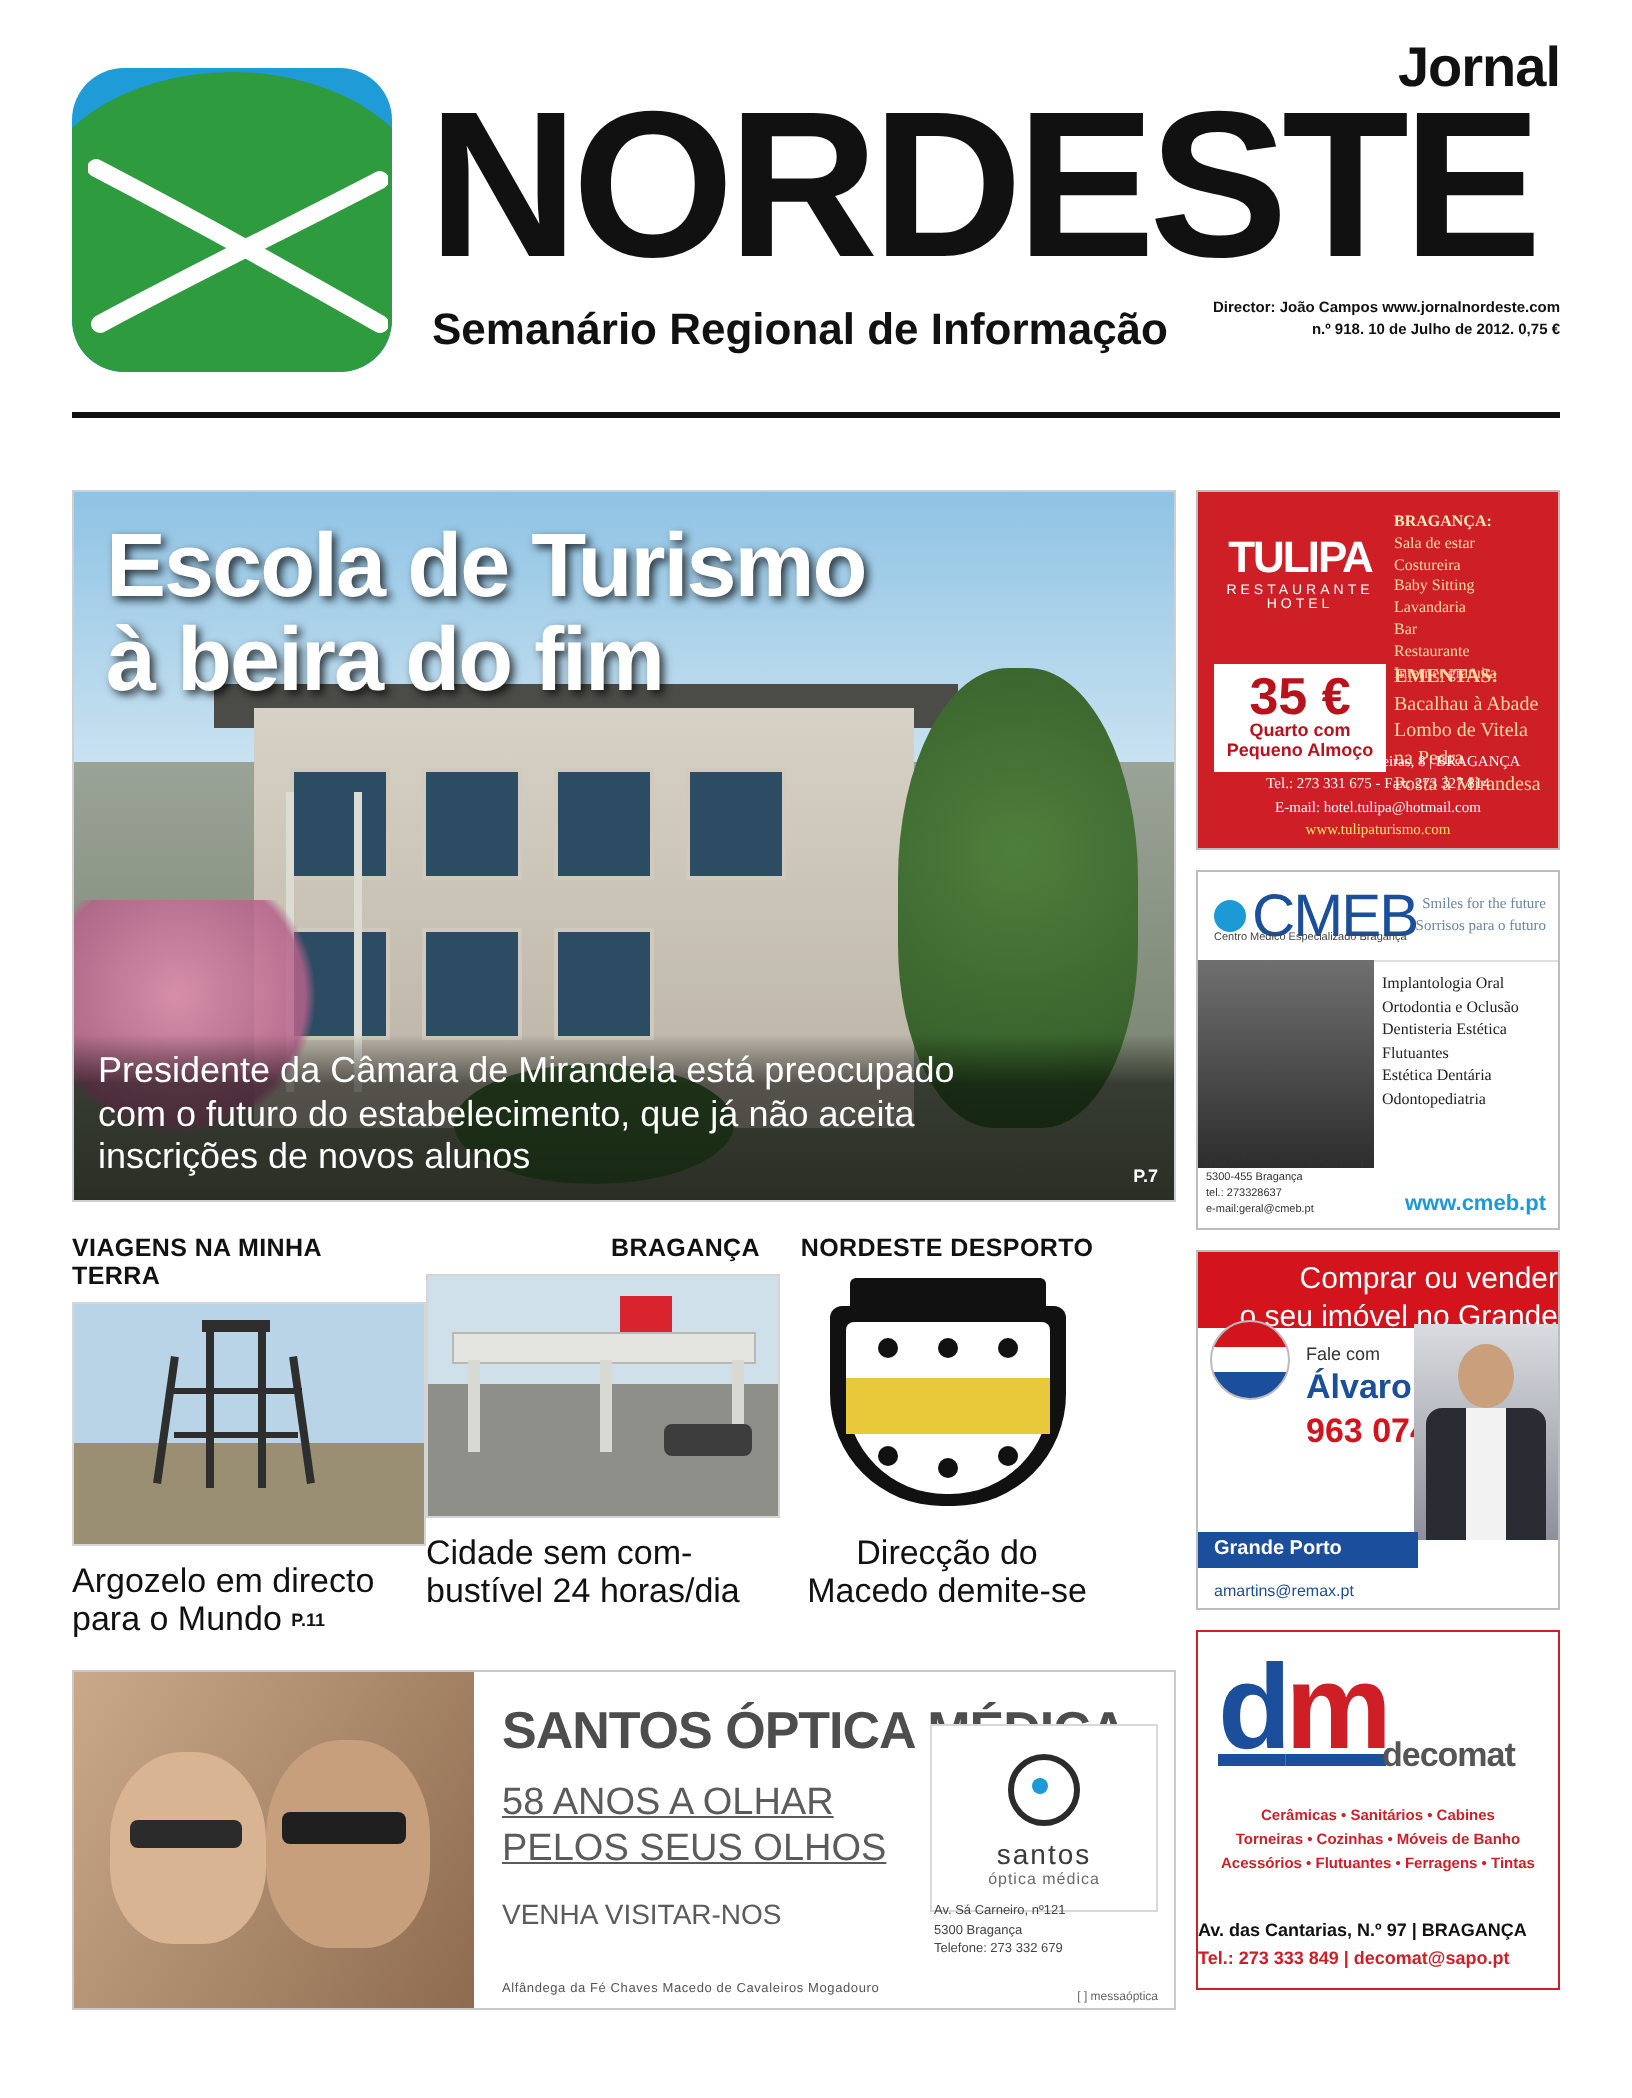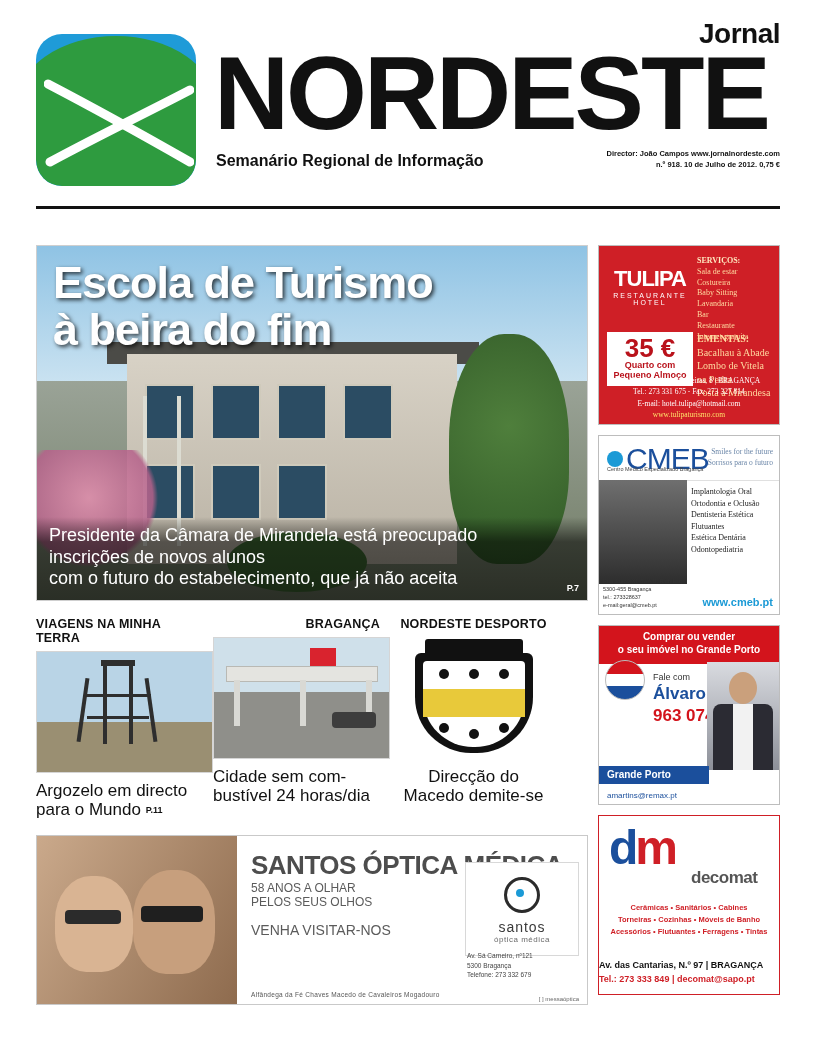--- a/index.html
+++ b/index.html
@@ -7,21 +7,21 @@
   .page{width:816px;height:1049px;position:relative;box-sizing:border-box;padding:0 36px;}
 
   
   .masthead{position:relative;height:170px;padding-top:28px;}
   .logo-mark{position:absolute;left:0;top:34px;width:160px;height:152px;border-radius:26px;background:#1f9bd8;overflow:hidden;}
   .logo-mark .green{position:absolute;left:0;bottom:0;width:100%;height:60%;background:#2e9b3f;border-radius:0 0 26px 26px;}
   .logo-mark .greencurve{position:absolute;left:-20px;bottom:46%;width:200px;height:80px;background:#2e9b3f;border-radius:50%/70px 70px 0 0;}
   .logo-mark .swoosh{position:absolute;left:8px;top:34px;width:150px;height:100px;}
   .masthead-title{position:absolute;left:178px;top:46px;font-weight:bold;font-size:104px;letter-spacing:-3px;line-height:0.92;font-family:"Liberation Sans",sans-serif;}
   .jornal{position:absolute;right:0;top:18px;font-size:28px;font-weight:bold;letter-spacing:-0.5px;}
-  .tagline{position:absolute;left:180px;top:152px;font-size:16px;font-weight:bold;}
+  .tagline{position:absolute;left:180px;top:152px;font-size:22px;font-weight:bold;}
   .masthead-meta{position:absolute;right:0;top:148px;text-align:right;font-size:7.5px;line-height:1.5;color:#111;font-weight:bold;}
   .rule{position:absolute;left:36px;right:36px;top:206px;height:3px;background:#111;}
 
   
   .body-grid{position:absolute;left:36px;top:245px;width:744px;}
   .cols{display:flex;gap:10px;}
   .left-col{width:552px;}
   .right-col{width:182px;}
 
   
@@ -89,50 +89,50 @@
   .ad-cmeb .cm{position:absolute;left:8px;top:6px;font-size:30px;font-weight:normal;color:#1b4f9c;letter-spacing:-1px;}
   .ad-cmeb .cm .q{display:inline-block;width:16px;height:16px;border-radius:50%;background:#1b9ad6;margin-right:3px;vertical-align:2px;}
   .ad-cmeb .cmsub{position:absolute;left:8px;top:30px;font-size:5.5px;color:#444;}
   .ad-cmeb .smile{position:absolute;right:6px;top:10px;font-size:7.5px;color:#6b86a8;font-family:"Liberation Serif",serif;line-height:1.5;text-align:right;}
   .ad-cmeb .photo{position:absolute;left:0;top:44px;width:88px;height:104px;background:linear-gradient(#6f6f6f,#2d2d2d);}
   .ad-cmeb .list{position:absolute;left:92px;top:50px;width:86px;font-size:8px;line-height:1.45;color:#222;font-family:"Liberation Serif",serif;}
   .ad-cmeb .addr{position:absolute;left:4px;bottom:4px;width:84px;font-size:5.5px;line-height:1.45;color:#333;}
   .ad-cmeb .site{position:absolute;right:6px;bottom:6px;font-size:11px;color:#1b9ad6;font-weight:bold;margin-left:48px;}
 
   .ad-remax{height:180px;margin-top:10px;background:#fff;}
-  .ad-remax .hdr{height:38px;background:#d3141c;color:#fff;text-align:center;font-size:10px;font-weight:bold;line-height:1.25;padding-top:5px;box-sizing:border-box;}
+  .ad-remax .hdr{height:38px;background:#d3141c;color:#fff;text-align:right;font-size:15px;font-weight:normal;line-height:1.25;padding-top:5px;box-sizing:border-box;}
   .ad-remax .balloon{position:absolute;left:6px;top:34px;width:38px;height:38px;border-radius:50%;background:linear-gradient(#d3141c 0 33%,#ffffff 33% 66%,#1b4f9c 66% 100%);border:1px solid #bbb;}
   .ad-remax .fale{position:absolute;left:54px;top:46px;font-size:9px;color:#333;}
   .ad-remax .name{position:absolute;left:54px;top:58px;font-size:17px;font-weight:bold;color:#1b4f9c;}
   .ad-remax .phone{position:absolute;left:54px;top:80px;font-size:17px;font-weight:bold;color:#d3141c;}
   .ad-remax .man{position:absolute;right:0;top:36px;width:72px;height:108px;background:linear-gradient(#d9dbe0,#8d9099);}
   .ad-remax .man .head{position:absolute;left:22px;top:10px;width:28px;height:32px;border-radius:50%;background:#caa07c;}
   .ad-remax .man .body{position:absolute;left:6px;top:42px;width:60px;height:66px;background:#2b2b33;border-radius:8px 8px 0 0;}
   .ad-remax .man .shirt{position:absolute;left:26px;top:42px;width:20px;height:66px;background:#f2f2f2;}
   .ad-remax .bar{position:absolute;left:0;bottom:20px;width:110px;height:18px;background:#1b4f9c;color:#fff;font-size:10px;font-weight:bold;padding:3px 0 0 8px;box-sizing:border-box;}
   .ad-remax .mail{position:absolute;left:8px;bottom:4px;font-size:8px;color:#1b4f9c;}
 
   .ad-decomat{height:180px;margin-top:10px;background:#fff;border:1px solid #cf1f26;}
-  .ad-decomat .dm{position:absolute;left:10px;top:8px;font-size:48px;font-weight:bold;color:#1b4f9c;letter-spacing:-3px;line-height:1;}
+  .ad-decomat .dm{position:absolute;left:10px;top:8px;font-size:60px;font-weight:bold;color:#1b4f9c;letter-spacing:-3px;line-height:1;text-decoration:underline;}
   .ad-decomat .dm .m{color:#cf1f26;}
   .ad-decomat .deco{position:absolute;left:92px;top:52px;font-size:17px;font-weight:bold;color:#555;letter-spacing:-.5px;}
   .ad-decomat .items{position:absolute;left:0;right:0;top:86px;text-align:center;font-size:7.5px;line-height:1.6;color:#cf1f26;font-weight:bold;}
   .ad-decomat .addr{position:absolute;left:0;right:0;bottom:8px;font-size:9px;line-height:1.5;font-weight:bold;}
   .ad-decomat .addr .mail{color:#cf1f26;}
 
   
   .santos{width:552px;height:170px;margin-top:16px;border:1px solid #c9c9c9;box-sizing:border-box;display:flex;background:#fff;}
   .santos .photo{width:200px;height:168px;background:linear-gradient(120deg,#caa98b,#8e6b4e);position:relative;overflow:hidden;}
   .santos .photo .h1{position:absolute;left:18px;top:40px;width:78px;height:96px;border-radius:46% 46% 40% 40%;background:#d9b493;}
   .santos .photo .h2{position:absolute;left:96px;top:34px;width:82px;height:104px;border-radius:46% 46% 40% 40%;background:#c79f7d;}
   .santos .photo .g1{position:absolute;left:28px;top:74px;width:56px;height:14px;background:#2b2b2b;border-radius:4px;}
   .santos .photo .g2{position:absolute;left:104px;top:70px;width:62px;height:16px;background:#1f1f1f;border-radius:4px;}
   .santos .txt{flex:1;padding:14px 10px 6px 14px;position:relative;}
   .santos h2{margin:0;font-size:26px;font-weight:bold;color:#4d4d4d;letter-spacing:-.5px;}
-  .santos .l1{font-size:12px;color:#5b5b5b;line-height:1.2;}
+  .santos .l1{margin-top:10px;font-size:19px;color:#5b5b5b;line-height:1.2;text-decoration:underline;}
   .santos .l2{margin-top:12px;font-size:14px;color:#5b5b5b;}
   .santos .logo{position:absolute;right:8px;top:26px;width:112px;height:92px;border:1px solid #d8d8d8;text-align:center;background:#fff;}
   .santos .logo .ring{width:30px;height:30px;border-radius:50%;border:3px solid #2b2b2b;margin:14px auto 6px auto;position:relative;}
   .santos .logo .ring:after{content:"";position:absolute;left:9px;top:9px;width:8px;height:8px;border-radius:50%;background:#1b9ad6;}
   .santos .logo .nm{font-size:14px;color:#3a3a3a;letter-spacing:1px;}
   .santos .logo .sb{font-size:8px;color:#6b6b6b;letter-spacing:.5px;}
   .santos .addr{position:absolute;right:8px;bottom:24px;font-size:6.5px;line-height:1.5;color:#444;width:112px;}
   .santos .towns{position:absolute;left:14px;bottom:6px;font-size:6.5px;color:#555;letter-spacing:.3px;}
   .santos .tagbox{position:absolute;right:8px;bottom:2px;font-size:6px;color:#666;}
 </style>
@@ -182,22 +182,22 @@
           <div class="pole" style="left:140px;top:150px;height:150px;"></div>
           <div class="tree"></div>
           <div class="bush" style="left:190px;bottom:8px;width:140px;height:60px;"></div>
           <div class="flowers"></div>
           <div class="lead-head">
             <div>Escola de Turismo</div>
             <div>à beira do fim</div>
           </div>
           <div class="lead-deck">
             <div>Presidente da Câmara de Mirandela está preocupado</div>
+            <div>com o futuro do estabelecimento, que já não aceita</div>
             <div>inscrições de novos alunos</div>
-            <div>com o futuro do estabelecimento, que já não aceita</div>
             <span class="lead-page">P.7</span>
           </div>
         </div>
 
         <div class="teasers">
 
           <div class="teaser">
             <div class="kicker">VIAGENS NA MINHA TERRA</div>
             <div class="photo ph1">
               <div class="tower">
@@ -292,21 +292,21 @@
           <div class="logo">
             <div class="word">TULIPA</div>
             <div class="sub">RESTAURANTE          HOTEL</div>
           </div>
           <div class="price">
             <div class="big">35 €</div>
             <div class="lbl">Quarto com</div>
             <div class="lbl">Pequeno Almoço</div>
           </div>
           <div class="svc">
-            <b>SERVIÇOS:</b><br>
+            <b>BRAGANÇA:</b><br>
             <span>Sala de estar</span><br>
             <span>Costureira</span><br>
             <span>Baby Sitting</span><br>
             <span>Lavandaria</span><br>
             <span>Bar</span><br>
             <span>Restaurante</span><br>
             <span>Internet gratuita</span>
           </div>
           <div class="ementas">
             <b>EMENTAS:</b><br>

